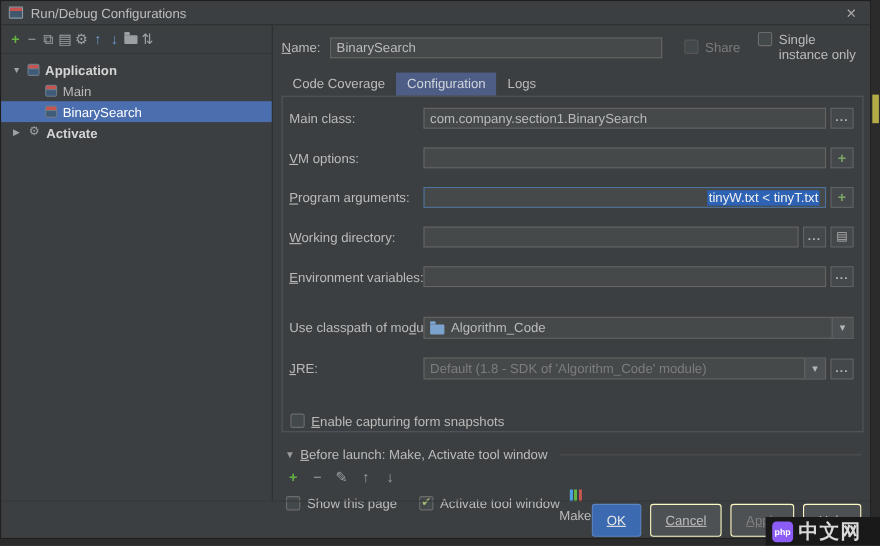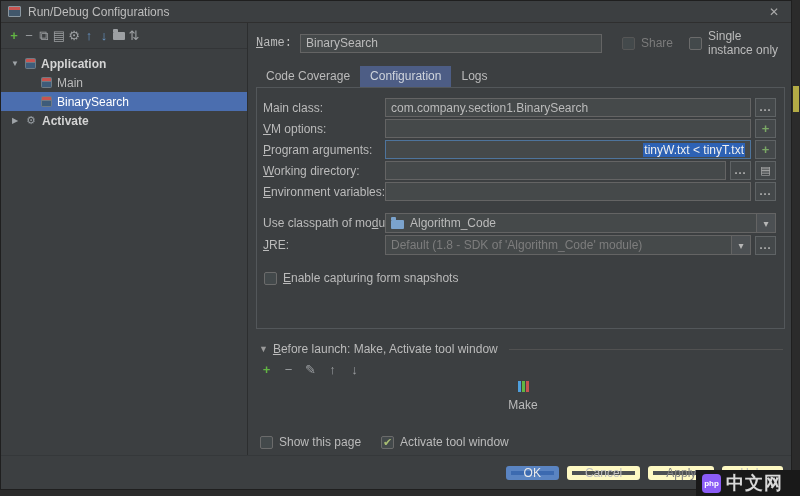--- a/index.html
+++ b/index.html
@@ -54,48 +54,48 @@
   .tree-row.selected .tree-label { color: #ffffff; }
   .icon-app { width: 11px; height: 11px; flex: 0 0 11px; border-radius: 2px; background: #6e7b85; position: relative; }
   .icon-app::before { content: ""; position: absolute; left: 1px; top: 1px; right: 1px; height: 3px; background: #c75450; border-radius: 1px 1px 0 0; }
   .icon-app::after { content: ""; position: absolute; left: 1px; bottom: 1px; right: 1px; height: 5px; background: #3e5c7a; }
   .icon-wrench { width: 12px; flex: 0 0 12px; font-size: 11px; line-height: 1; color: #9aa0a5; text-align: center; }
 
   
   .right { flex: 1; min-width: 0; display: flex; flex-direction: column; padding: 6px 6px 0 8px; }
 
   .name-row { flex: 0 0 24px; display: flex; align-items: center; }
-  .nlabel { width: 44px; flex: 0 0 44px; font-family: Liberation Mono, monospace; }
+  .nlabel { width: 44px; flex: 0 0 44px; }
   .tfield {
     height: 19px; background: #45494a; border: 1px solid #646464;
     padding: 0 5px; display: flex; align-items: center;
     overflow: hidden; white-space: nowrap; color: #bbbbbb;
   }
   .name-field { width: 302px; flex: 0 0 302px; }
   .tfield.focused { border-color: #4e749c; justify-content: flex-end; }
   .sel-text { background: #2d62b5; color: #f0f0f0; padding: 0 1px; }
 
-  .cb { display: inline-flex; align-items: center; gap: 6px; }
+  .cb { display: inline-flex; gap: 6px; }
   .cbbox {
     width: 13px; height: 13px; flex: 0 0 13px;
     background: #43494b; border: 1px solid #6b6b6b; border-radius: 2px;
     display: flex; align-items: center; justify-content: center;
     font-size: 11px; line-height: 1; color: #a8bd72;
   }
   .cb.disabled .cbbox { border-color: #565656; }
   .cb.disabled .cb-label { color: #7b7b7b; }
   .cb-share { margin-left: 20px; }
   .cb-single { margin-left: 16px; }
 
   .tabs { margin-top: 9px; display: flex; padding-left: 0; flex: 0 0 21px; }
   .tab { padding: 3px 10px 4px 10px; color: #bbbbbb; }
   .tab.active { background: #4d5d85; color: #cfd4dc; }
 
   .panel { flex: 0 0 242px; border: 1px solid #53575a; padding: 10px 8px 0 6px; display: flex; flex-direction: column; }
-  .frow { display: flex; align-items: center; margin-bottom: 2px; }
+  .frow { display: flex; align-items: center; margin-bottom: 17px; }
   .frow.mt8 { margin-top: 10px; }
   .flabel { width: 122px; flex: 0 0 122px; color: #bbbbbb; white-space: nowrap; }
   .fctrl { flex: 1; display: flex; align-items: center; gap: 4px; min-width: 0; }
   .tfield.grow { flex: 1; }
   .sqbtn {
     width: 21px; height: 19px; flex: 0 0 21px;
     background: #44484a; border: 1px solid #5f6365;
     display: flex; align-items: center; justify-content: center;
     color: #b6b6b6; font-size: 11px; line-height: 1;
   }
@@ -119,22 +119,22 @@
   .bl-toolbar .tbi { width: 13px; }
 
   .bl-list { flex: 1; min-height: 0; padding-left: 3px; margin-top: 2px; }
   .bl-item { display: flex; align-items: center; gap: 6px; height: 19px; color: #bbbbbb; padding-left: 2px; flex-direction: column; }
   .icon-make { width: 11px; height: 11px; flex: 0 0 11px;
     background: linear-gradient(90deg, #4e9fdd 0 3px, transparent 3px 4px, #62b543 4px 7px, transparent 7px 8px, #c75450 8px 11px); }
 
   .bottom-cbs { flex: 0 0 26px; display: flex; gap: 20px; align-items: center; padding-left: 4px; }
 
   .footer { flex: 0 0 34px; border-top: 1px solid #35383a; display: flex; align-items: center; justify-content: flex-end; gap: 8px; padding-right: 8px; }
-  .btn { min-width: 44px; height: 14px; padding: 0 13px; display: flex; align-items: center; justify-content: center;
-    background: #4d5154; border: 5px solid #fef9c3; border-radius: 3px; color: #bdbdbd; cursor: default; }
+  .btn { min-width: 44px; height: 30px; padding: 0 13px; display: flex; align-items: center; justify-content: center;
+    background: #4d5154; border: 1px solid #fef9c3; border-radius: 3px; color: #bdbdbd; cursor: default; text-decoration: underline; }
   .btn.primary { background: #3c6ab0; border-color: #5a84c2; color: #e9e9e9; }
   .btn.dim { color: #828282; }
 
   .watermark { position: absolute; right: 0; bottom: 0; width: 104px; height: 26px; background: #191919;
     display: flex; align-items: center; gap: 5px; padding-left: 6px; z-index: 5; }
   .wm-icon { width: 19px; height: 19px; flex: 0 0 19px; border-radius: 4px; background: #8b5cf6; color: #ffffff;
     font-weight: bold; font-size: 8px; display: flex; align-items: center; justify-content: center; }
   .wm-text { font-size: 18px; font-weight: bold; color: #d9d9d9; letter-spacing: 1px; }
 </style>
 </head>

